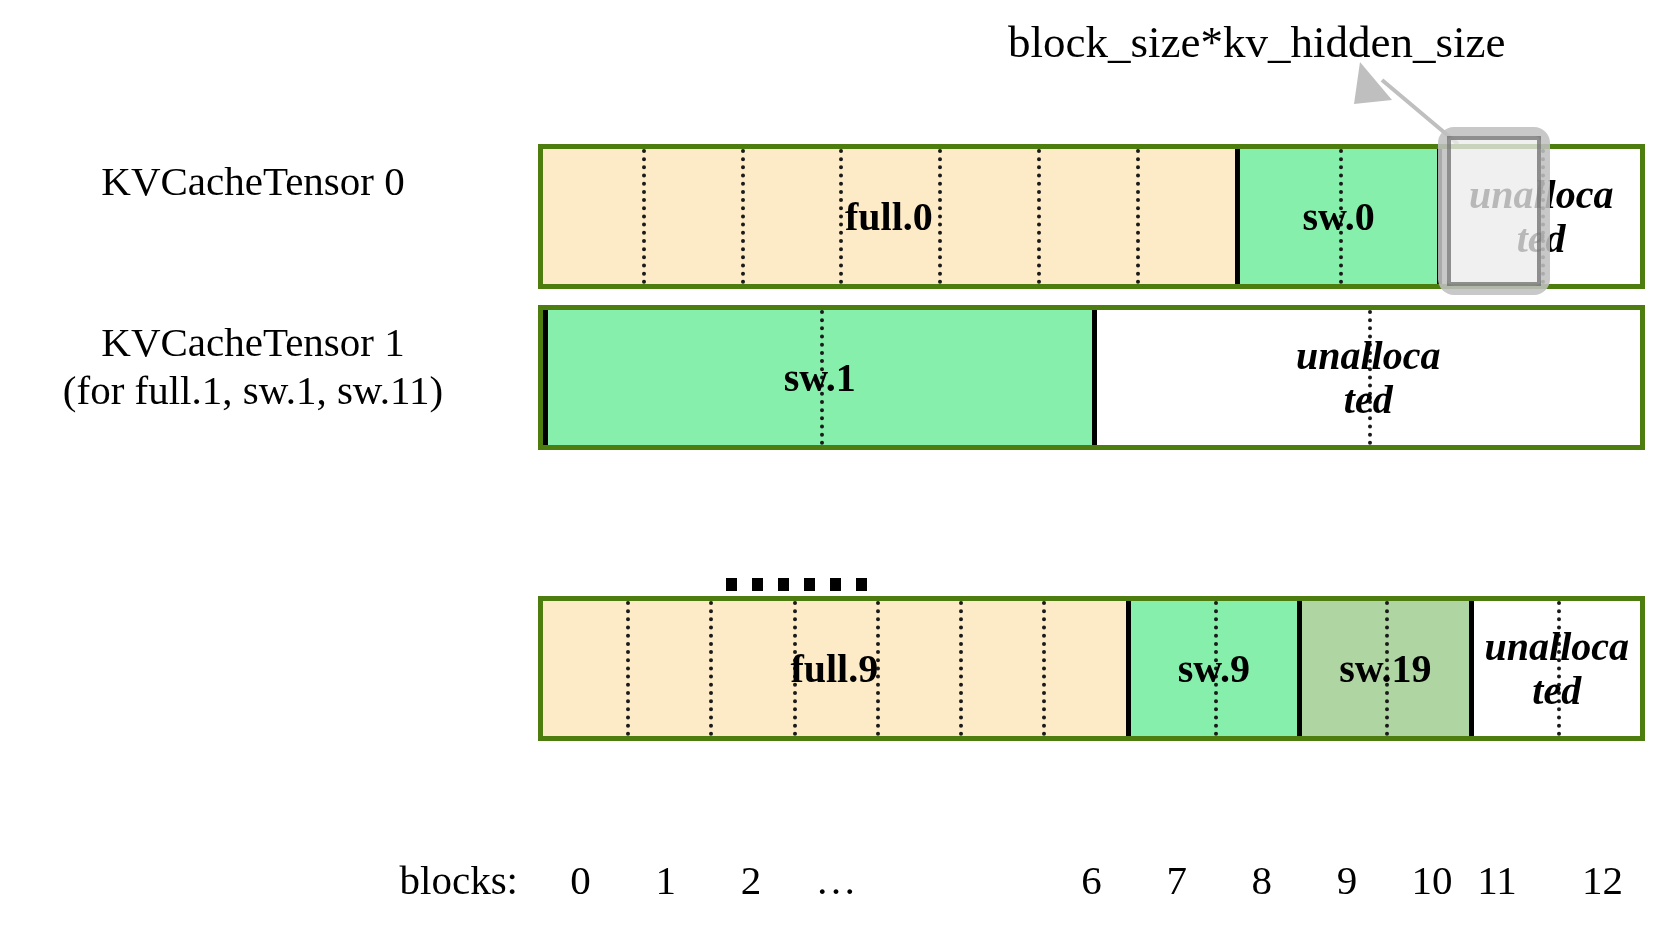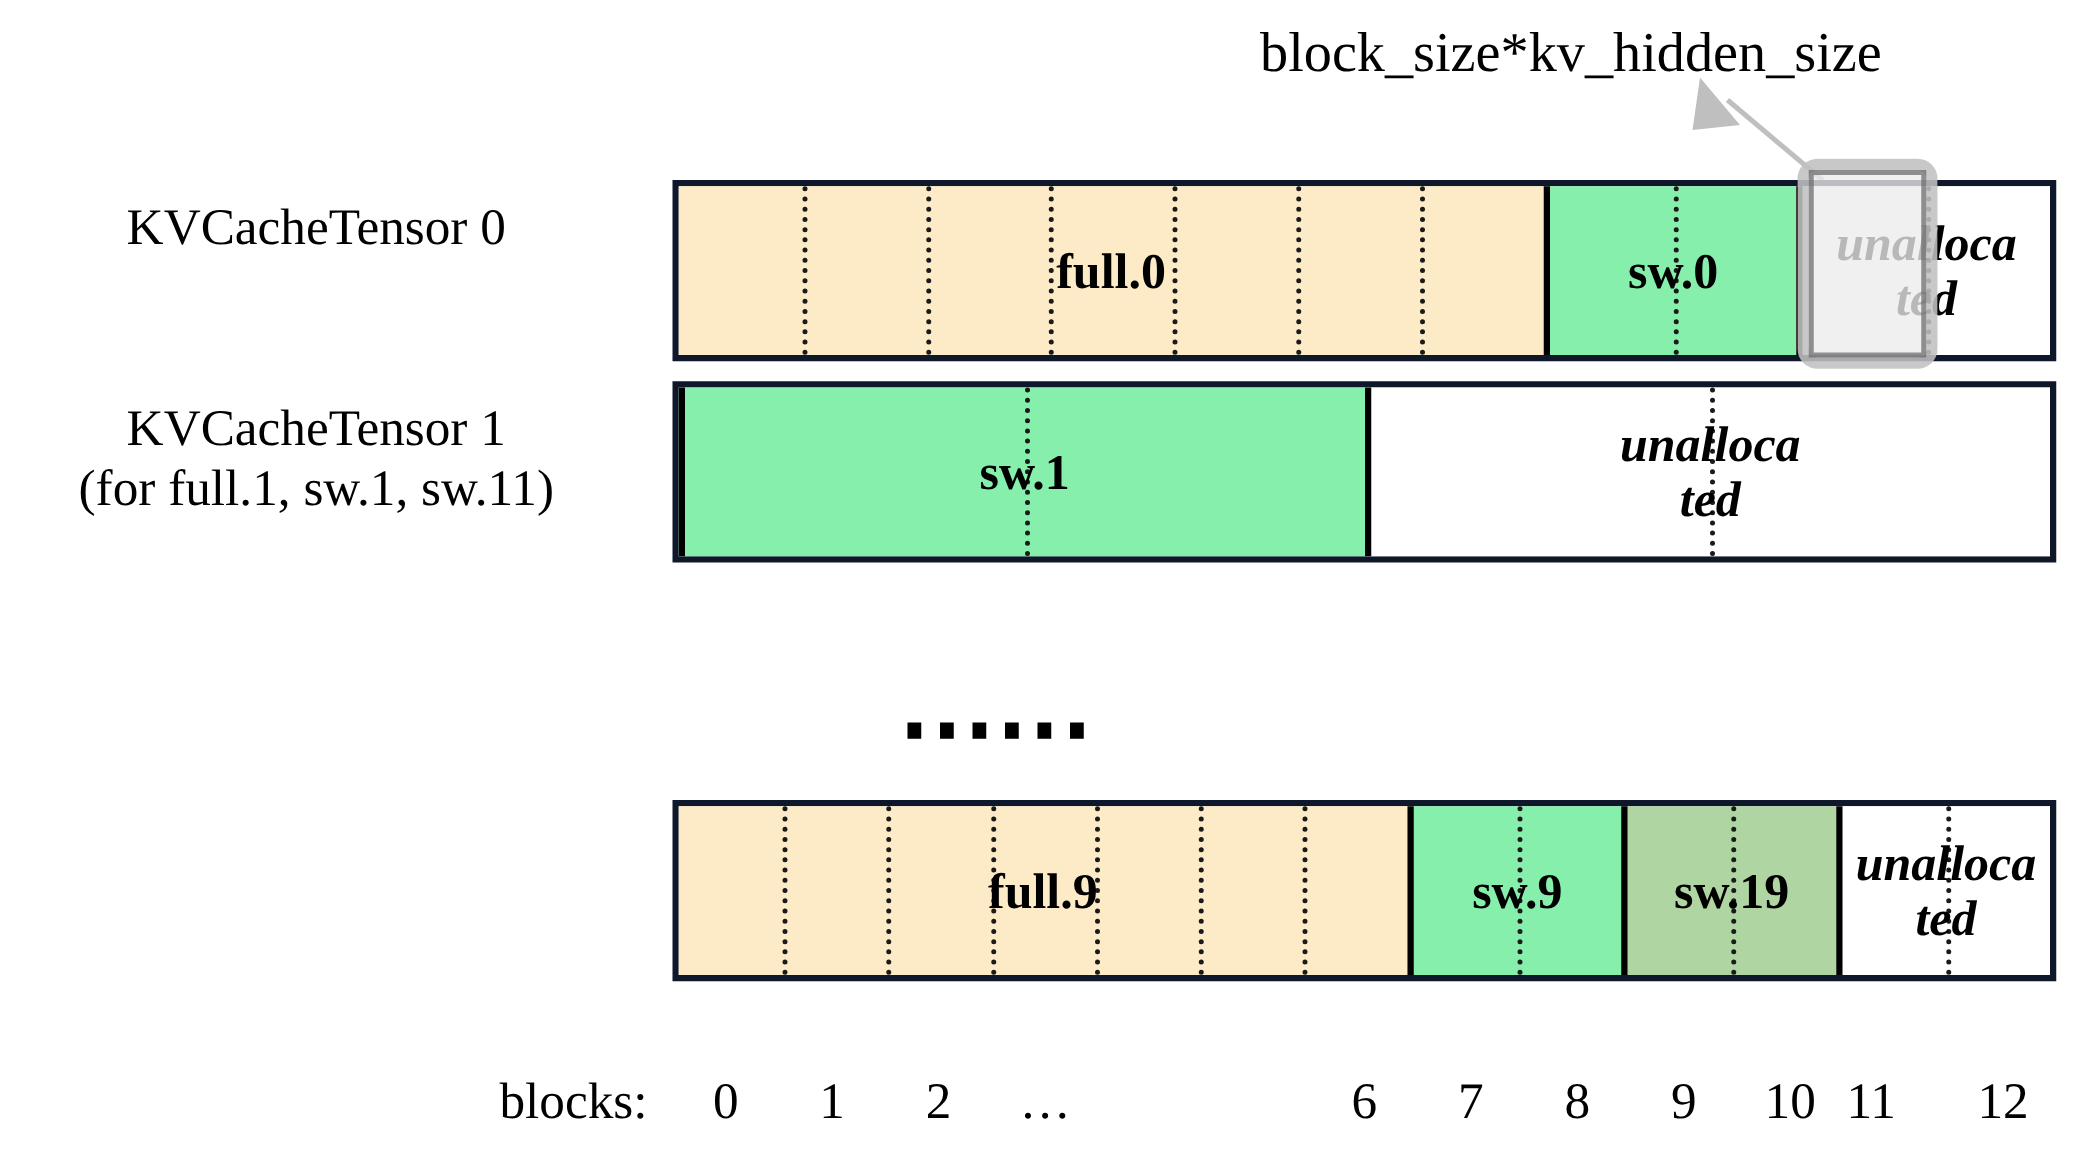--- a/index.html
+++ b/index.html
@@ -56,21 +56,21 @@
   }
   .row-label .l1 { display: block; text-align: center; }
   .row-label .l2 { display: block; }
 
   
   .bar {
     position: absolute;
     left: 538px;
     width: 1107px;
     height: 145px;
-    border: 5px solid #0f172a;
+    border: 5px solid #4d7c0f;
     box-sizing: border-box;
     display: flex;
     background: #ffffff;
   }
   .seg {
     box-sizing: border-box;
     position: relative;
     display: flex;
     align-items: center;
     justify-content: center;
@@ -237,21 +237,21 @@
 
   <div class="ellipsis-dots">
     <span></span>
     <span></span>
     <span></span>
     <span></span>
     <span></span>
     <span></span>
   </div>
 
-  <div class="bar" style="top:640px;">
+  <div class="bar" style="top:596px;">
     <div class="seg full" style="flex:7">
       <div class="dividers">
         <div class="divider" style="left:14.2857%"></div>
         <div class="divider" style="left:28.5714%"></div>
         <div class="divider" style="left:42.8571%"></div>
         <div class="divider" style="left:57.1428%"></div>
         <div class="divider" style="left:71.4285%"></div>
         <div class="divider" style="left:85.7142%"></div>
       </div>
       <span class="seg-label">full.9</span>

